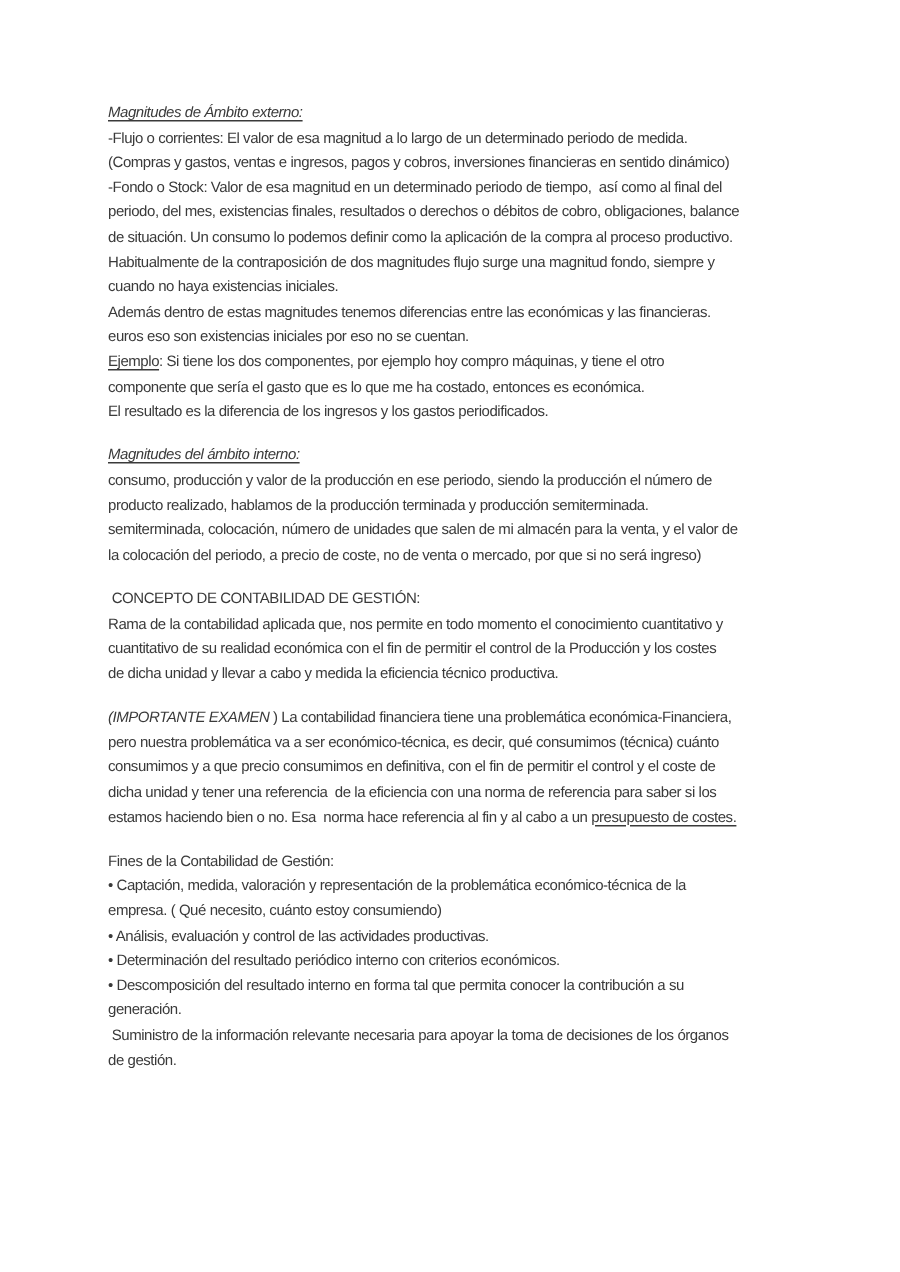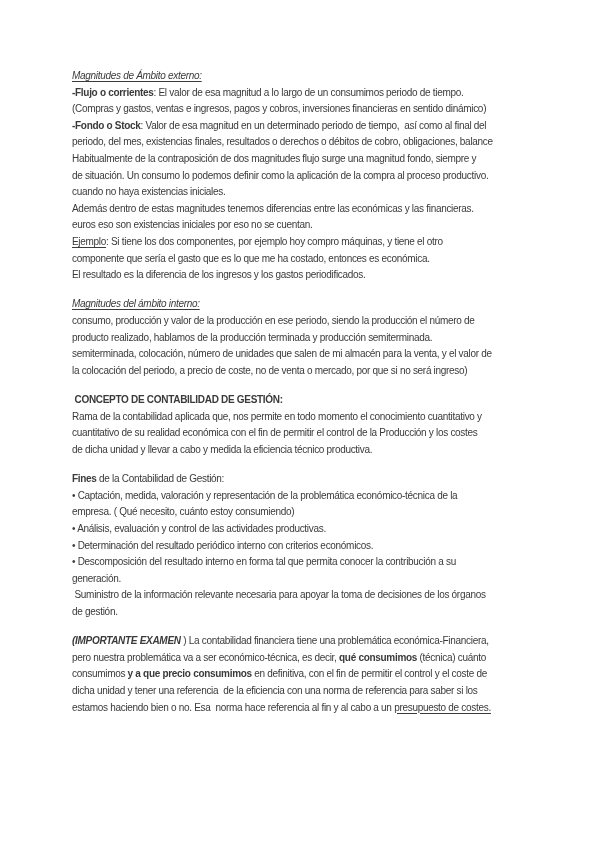--- a/index.html
+++ b/index.html
@@ -24,36 +24,36 @@
     letter-spacing: -0.3px;
   }
   .block {
     margin-bottom: 12.7px;
   }
   .line {
     height: 16.6px;
     line-height: 16.6px;
     white-space: pre;
   }
-  .run.b { font-weight: bold; }
+  .run.b { font-weight: normal; }
   .run.i { font-style: italic; }
   .run.u { text-decoration: underline; text-underline-offset: 2px; }
 </style>
 </head>
 <body>
 
 <div id="doc" style="color: rgb(58, 58, 58);">
     <div class="block">
       <div class="line"><span class="run i u">Magnitudes de Ámbito externo:</span></div>
-      <div class="line"><span class="run b">-Flujo o corrientes</span><span class="run">: El valor de esa magnitud a lo largo de un consumimos periodo de tiempo.</span></div>
+      <div class="line"><span class="run b">-Flujo o corrientes</span><span class="run">: El valor de esa magnitud a lo largo de un determinado periodo de medida.</span></div>
       <div class="line"><span class="run">(Compras y gastos, ventas e ingresos, pagos y cobros, inversiones financieras en sentido dinámico)</span></div>
       <div class="line"><span class="run b">-Fondo o Stock</span><span class="run">: Valor de esa magnitud en un determinado periodo de tiempo,  así como al final del</span></div>
       <div class="line"><span class="run">periodo, del mes, existencias finales, resultados o derechos o débitos de cobro, obligaciones, balance</span></div>
+      <div class="line"><span class="run">de situación. Un consumo lo podemos definir como la aplicación de la compra al proceso productivo.</span></div>
       <div class="line"><span class="run">Habitualmente de la contraposición de dos magnitudes flujo surge una magnitud fondo, siempre y</span></div>
-      <div class="line"><span class="run">de situación. Un consumo lo podemos definir como la aplicación de la compra al proceso productivo.</span></div>
       <div class="line"><span class="run">cuando no haya existencias iniciales.</span></div>
       <div class="line"><span class="run">Además dentro de estas magnitudes tenemos diferencias entre las económicas y las financieras.</span></div>
       <div class="line"><span class="run">euros eso son existencias iniciales por eso no se cuentan.</span></div>
       <div class="line"><span class="run u">Ejemplo</span><span class="run">: Si tiene los dos componentes, por ejemplo hoy compro máquinas, y tiene el otro</span></div>
       <div class="line"><span class="run">componente que sería el gasto que es lo que me ha costado, entonces es económica.</span></div>
       <div class="line"><span class="run">El resultado es la diferencia de los ingresos y los gastos periodificados.</span></div>
     </div>
     <div class="block">
       <div class="line"><span class="run i u">Magnitudes del ámbito interno:</span></div>
       <div class="line"><span class="run">consumo, producción y valor de la producción en ese periodo, siendo la producción el número de</span></div>
@@ -61,30 +61,30 @@
       <div class="line"><span class="run">semiterminada, colocación, número de unidades que salen de mi almacén para la venta, y el valor de</span></div>
       <div class="line"><span class="run">la colocación del periodo, a precio de coste, no de venta o mercado, por que si no será ingreso)</span></div>
     </div>
     <div class="block">
       <div class="line"><span class="run b"> CONCEPTO DE CONTABILIDAD DE GESTIÓN:</span></div>
       <div class="line"><span class="run">Rama de la contabilidad aplicada que, nos permite en todo momento el conocimiento cuantitativo y</span></div>
       <div class="line"><span class="run">cuantitativo de su realidad económica con el fin de permitir el control de la Producción y los costes</span></div>
       <div class="line"><span class="run">de dicha unidad y llevar a cabo y medida la eficiencia técnico productiva.</span></div>
     </div>
     <div class="block">
+      <div class="line"><span class="run b i">(IMPORTANTE EXAMEN</span><span class="run"> ) La contabilidad financiera tiene una problemática económica-Financiera,</span></div>
+      <div class="line"><span class="run">pero nuestra problemática va a ser económico-técnica, es decir, </span><span class="run b">qué consumimos</span><span class="run"> (técnica) cuánto</span></div>
+      <div class="line"><span class="run">consumimos </span><span class="run b">y a que precio consumimos</span><span class="run"> en definitiva, con el fin de permitir el control y el coste de</span></div>
+      <div class="line"><span class="run">dicha unidad y tener una referencia  de la eficiencia con una norma de referencia para saber si los</span></div>
+      <div class="line"><span class="run">estamos haciendo bien o no. Esa  norma hace referencia al fin y al cabo a un </span><span class="run u">presupuesto de costes.</span></div>
+    </div>
+    <div class="block">
       <div class="line"><span class="run b">Fines</span><span class="run"> de la Contabilidad de Gestión:</span></div>
       <div class="line"><span class="run">• Captación, medida, valoración y representación de la problemática económico-técnica de la</span></div>
       <div class="line"><span class="run">empresa. ( Qué necesito, cuánto estoy consumiendo)</span></div>
       <div class="line"><span class="run">• Análisis, evaluación y control de las actividades productivas.</span></div>
       <div class="line"><span class="run">• Determinación del resultado periódico interno con criterios económicos.</span></div>
       <div class="line"><span class="run">• Descomposición del resultado interno en forma tal que permita conocer la contribución a su</span></div>
       <div class="line"><span class="run">generación.</span></div>
       <div class="line"><span class="run"> Suministro de la información relevante necesaria para apoyar la toma de decisiones de los órganos</span></div>
       <div class="line"><span class="run">de gestión.</span></div>
     </div>
-    <div class="block">
-      <div class="line"><span class="run b i">(IMPORTANTE EXAMEN</span><span class="run"> ) La contabilidad financiera tiene una problemática económica-Financiera,</span></div>
-      <div class="line"><span class="run">pero nuestra problemática va a ser económico-técnica, es decir, </span><span class="run b">qué consumimos</span><span class="run"> (técnica) cuánto</span></div>
-      <div class="line"><span class="run">consumimos </span><span class="run b">y a que precio consumimos</span><span class="run"> en definitiva, con el fin de permitir el control y el coste de</span></div>
-      <div class="line"><span class="run">dicha unidad y tener una referencia  de la eficiencia con una norma de referencia para saber si los</span></div>
-      <div class="line"><span class="run">estamos haciendo bien o no. Esa  norma hace referencia al fin y al cabo a un </span><span class="run u">presupuesto de costes.</span></div>
-    </div>
   </div>
 
 </body></html>

